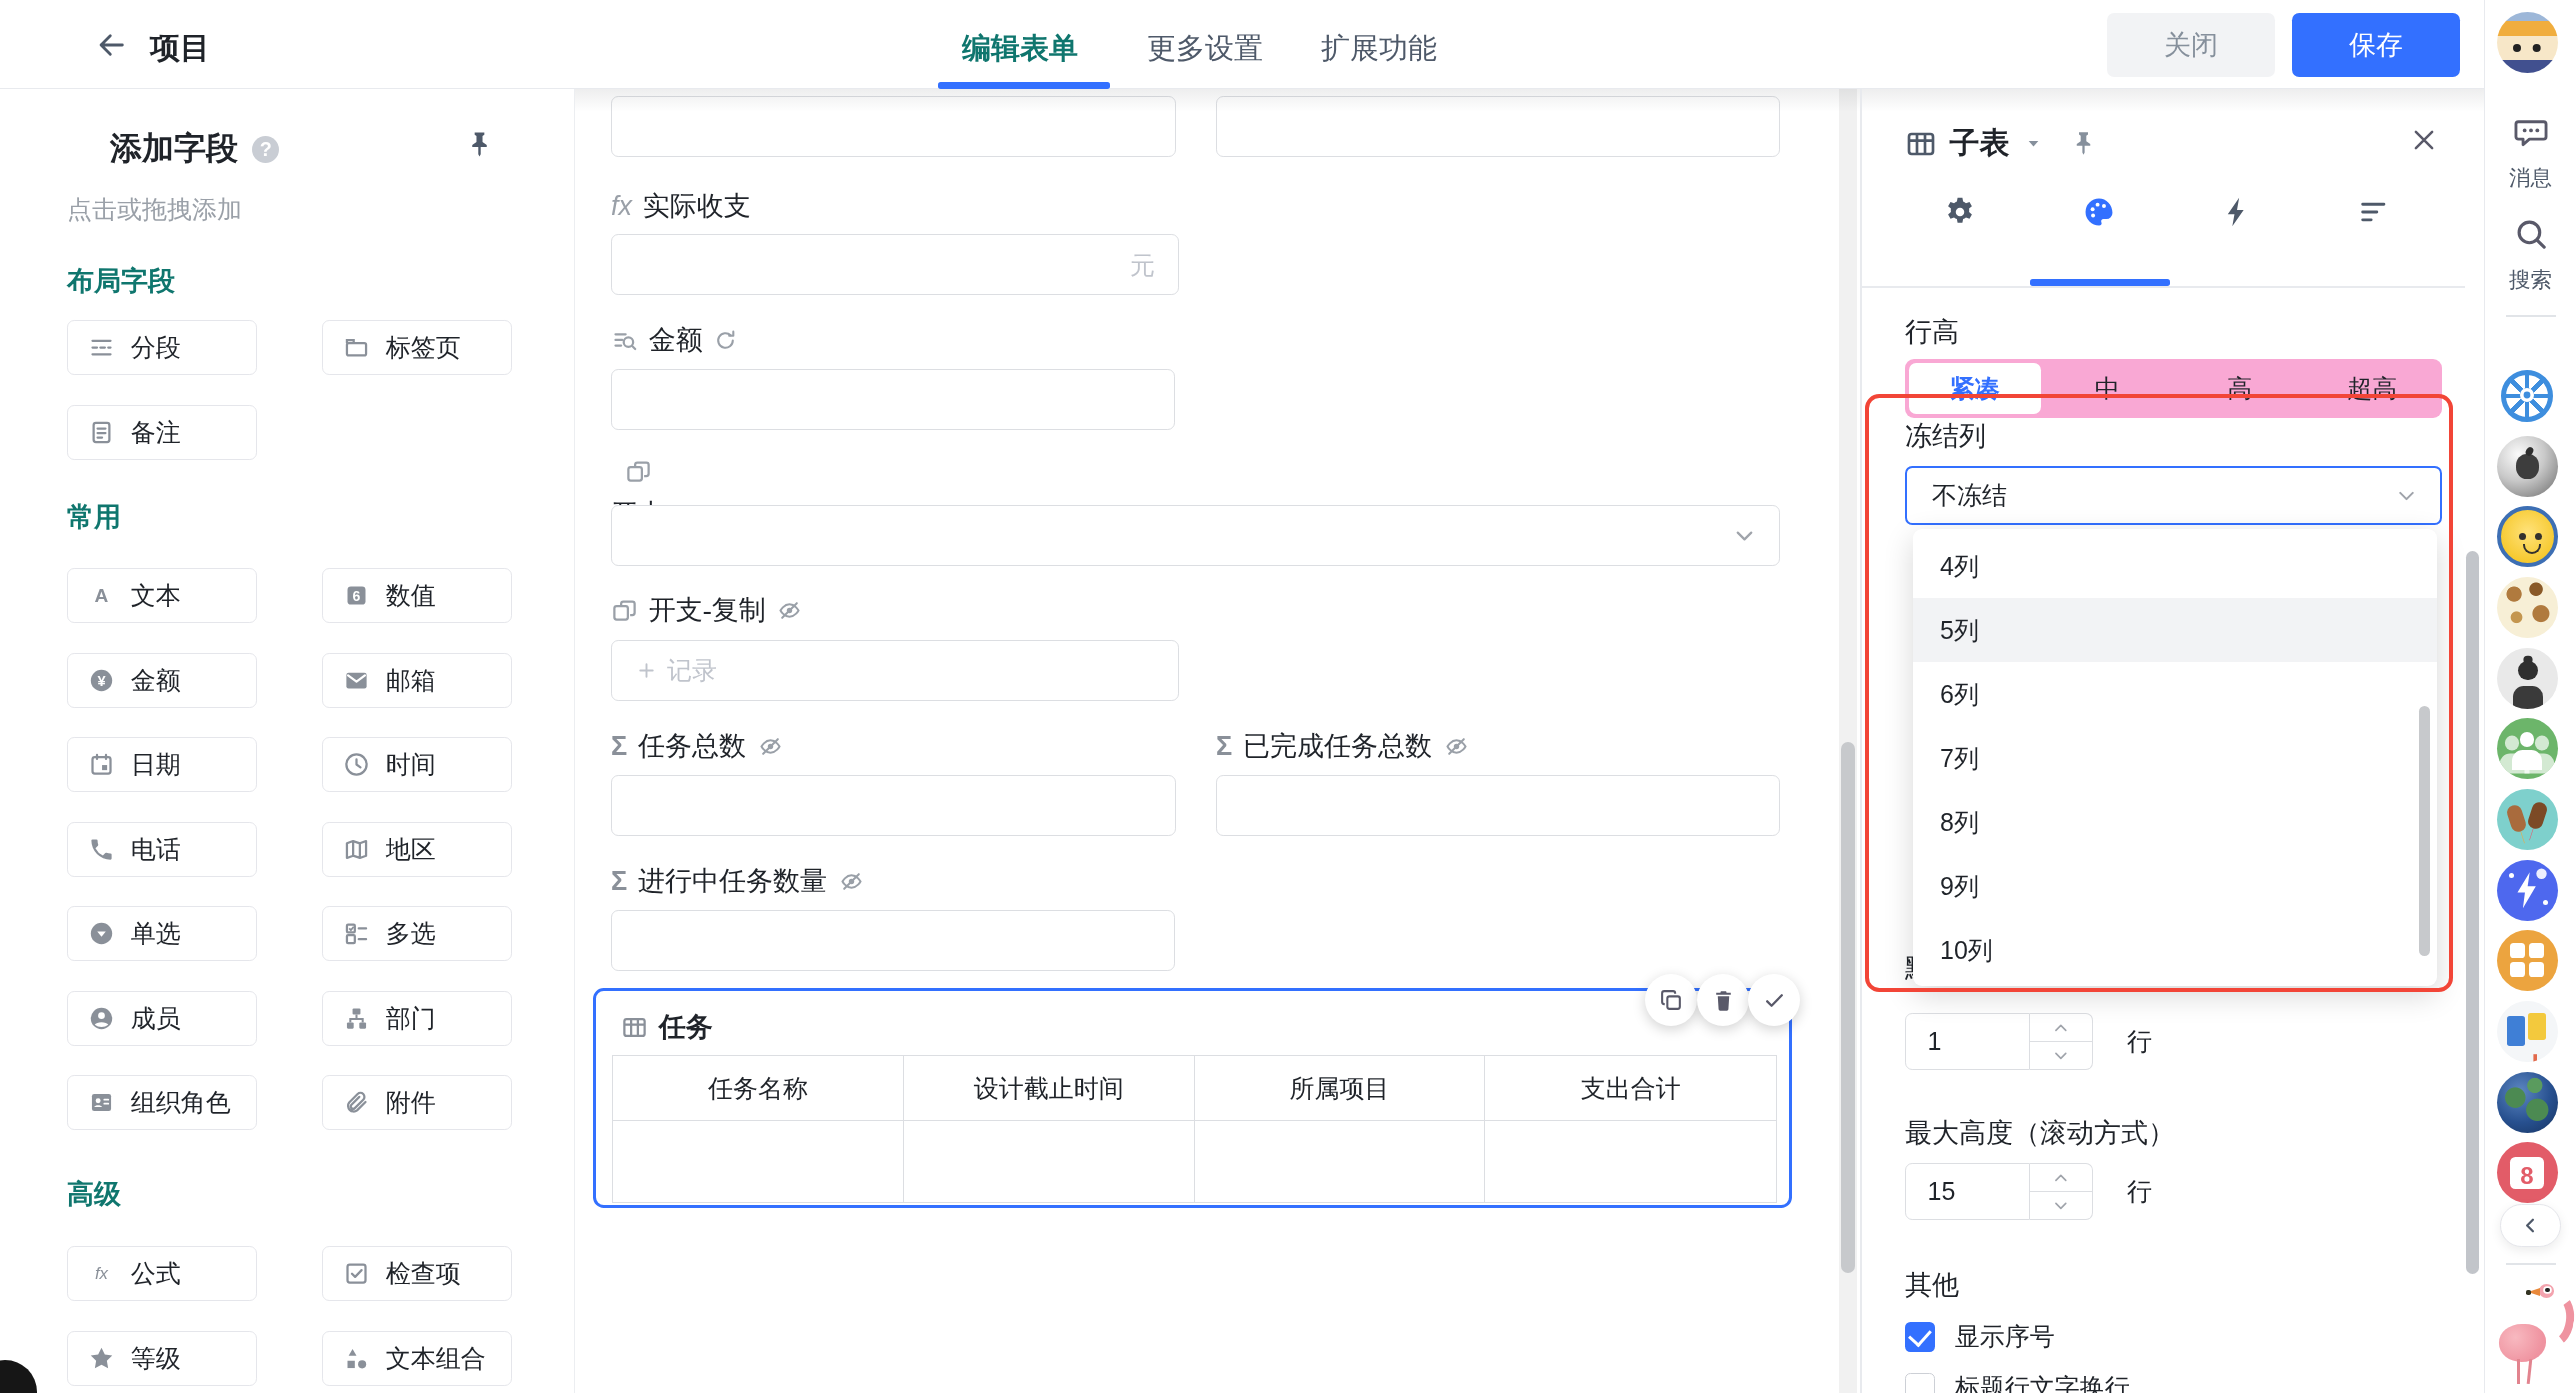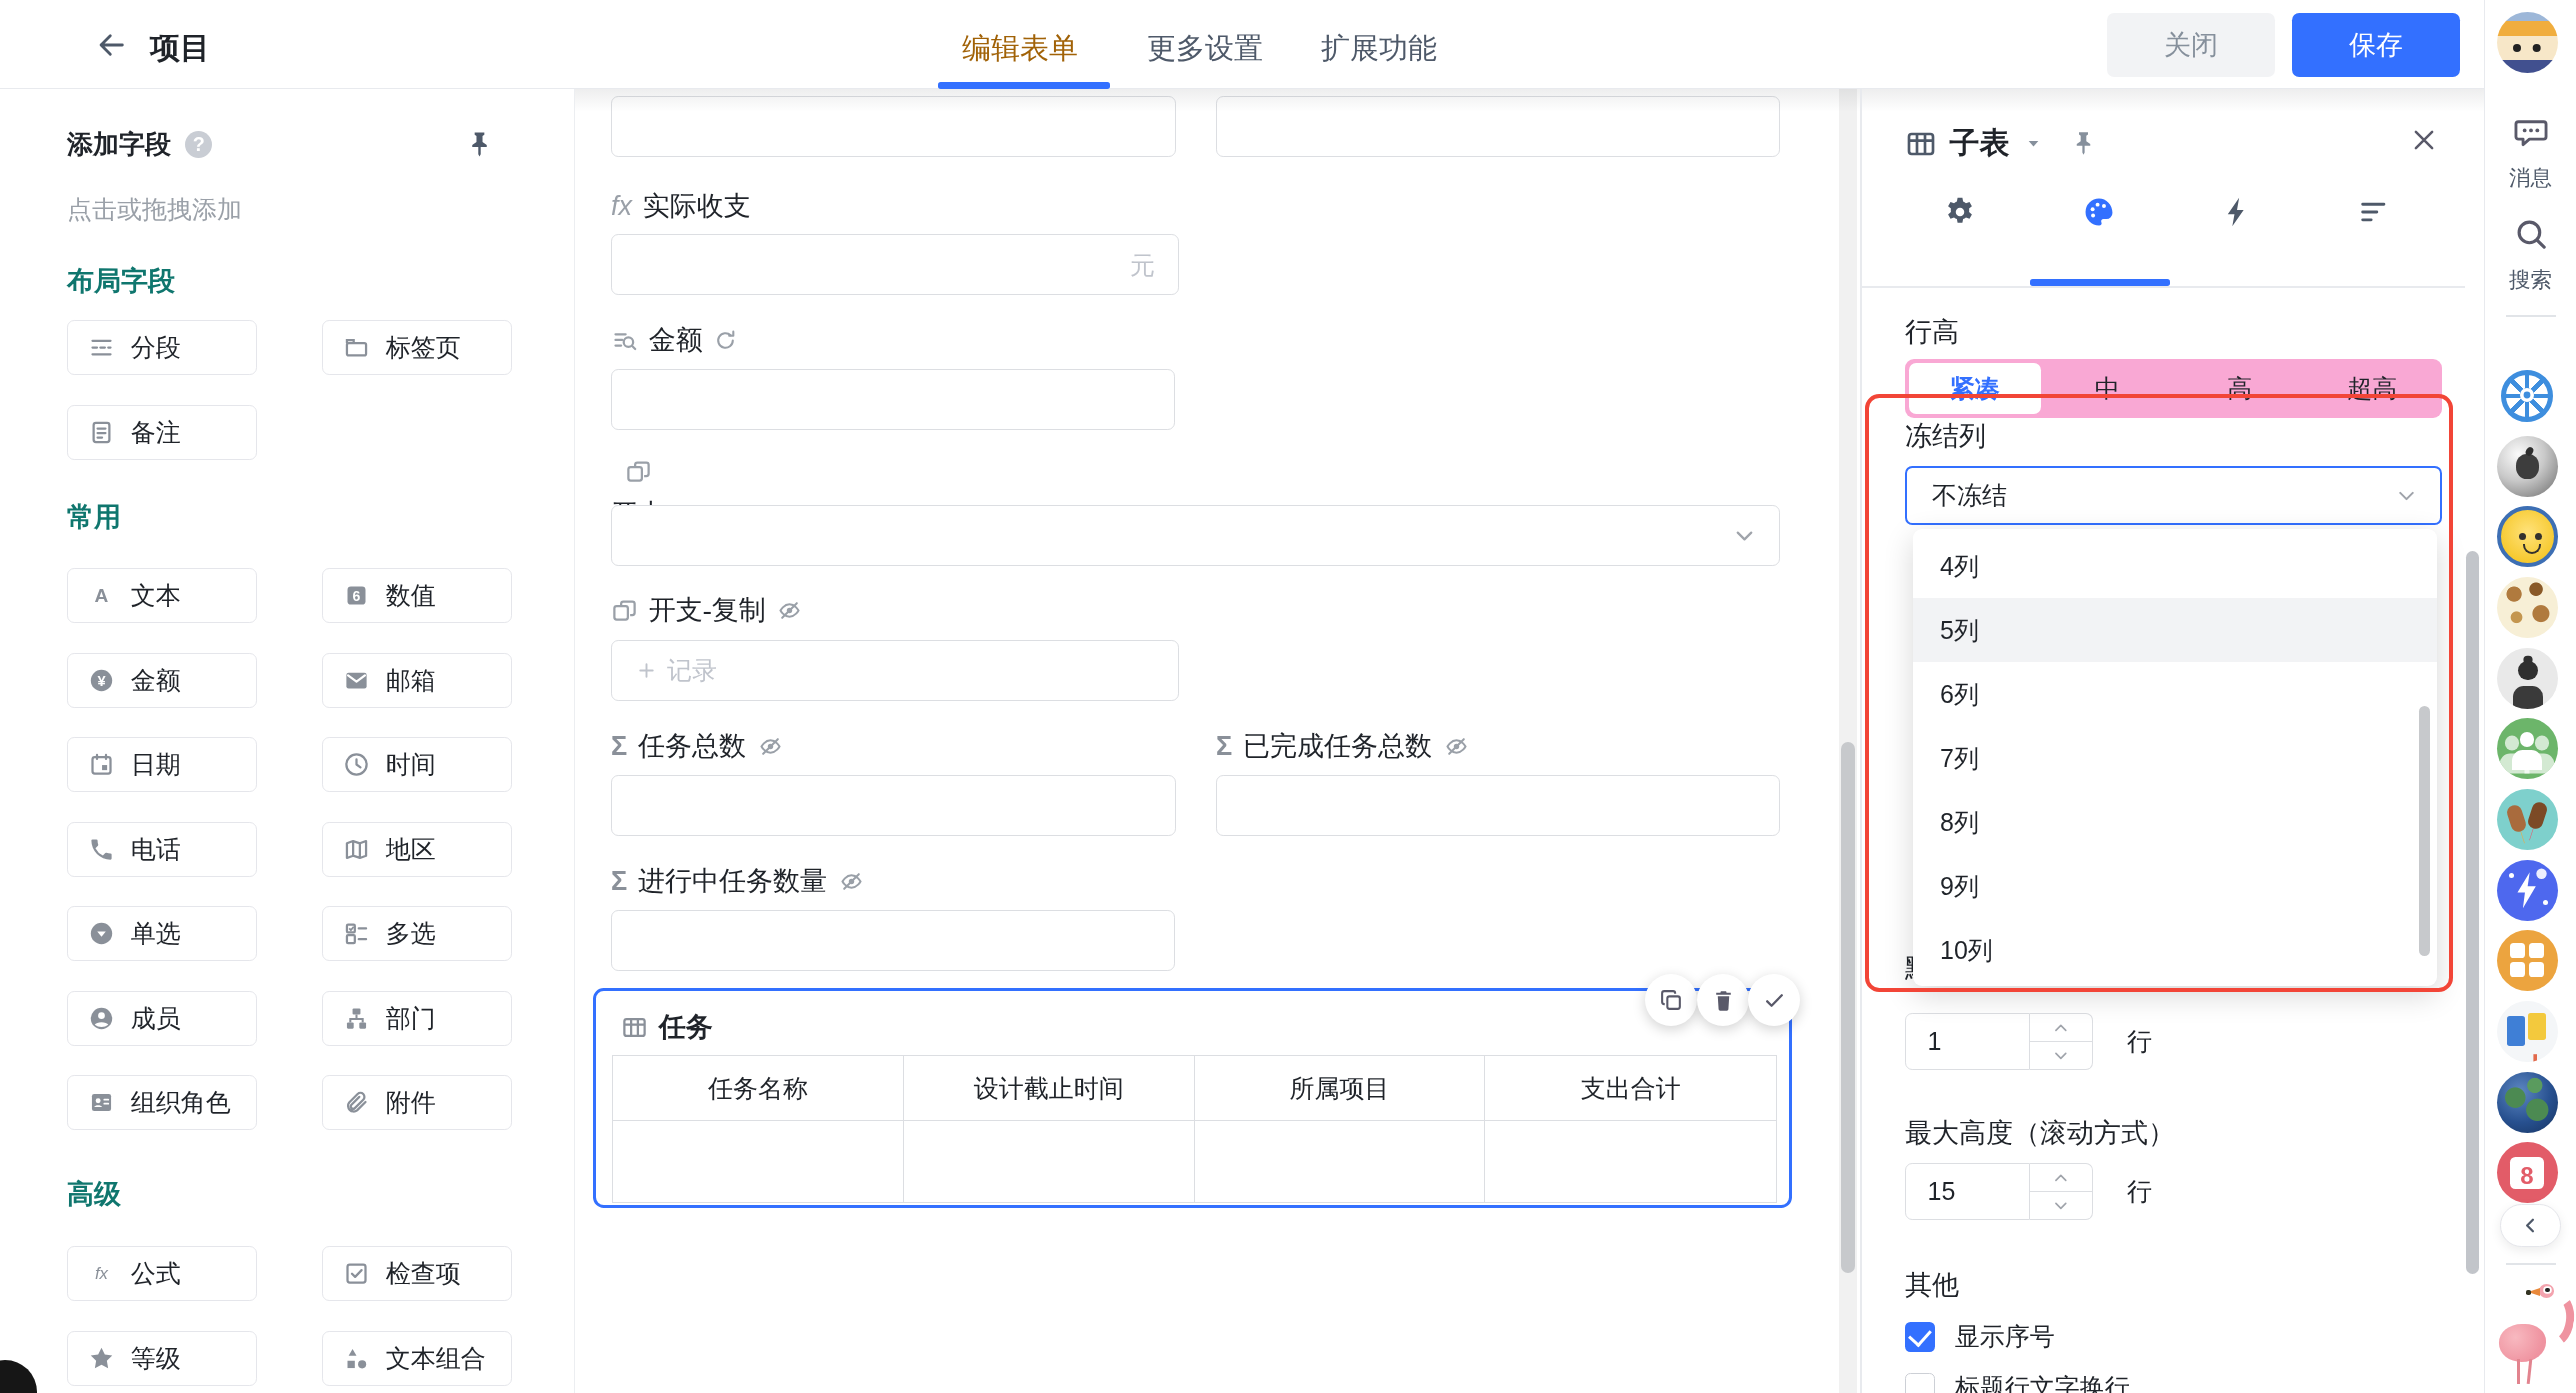--- a/index.html
+++ b/index.html
@@ -7,31 +7,31 @@
        font-family:"Liberation Sans","DejaVu Sans",sans-serif;color:#1f2329;}
   .abs{position:absolute;box-sizing:border-box;}
   .flex{display:flex;align-items:center;}
   .ic{width:27px;height:27px;flex:none;}
   svg.defs{position:absolute;width:0;height:0;}
 
   
   .header{left:0;top:0;width:2484px;height:89px;background:#fff;border-bottom:1.8px solid #e8eaee;z-index:30;}
   .hdr-title{font-size:30px;font-weight:600;color:#1f2329;}
   .tab{font-size:29px;color:#4e5969;cursor:pointer;}
-  .tab.active{color:#a16207;font-weight:400;}
+  .tab.active{color:#0f766e;font-weight:700;}
   .tab-underline{background:#3370ff;height:7.2px;border-radius:2.7px;}
   .btn{border:none;border-radius:7.2px;font-size:27px;display:flex;align-items:center;justify-content:center;cursor:pointer;}
   .btn-close{background:#f2f3f5;color:#86909c;}
   .btn-save{background:#3370ff;color:#fff;}
   .hdr-shadow{left:575px;top:89px;width:1909px;height:23px;z-index:25;pointer-events:none;
      background:linear-gradient(rgba(31,35,41,.08),rgba(31,35,41,0));}
 
   
   .sidebar{left:0;top:89px;width:575px;height:1304px;background:#fff;border-right:1.8px solid #eceef1;z-index:26;}
-  .sb-title{font-size:26px;font-weight:600;}
+  .sb-title{font-size:32px;font-weight:600;margin-left:43px;}
   .sb-hint{font-size:25px;color:#9aa0a8;}
   .sb-glabel{font-size:27px;font-weight:600;color:#0f766e;}
   .sb-grid{display:grid;grid-template-columns:190px 190px;column-gap:65px;row-gap:29.5px;}
   .fbtn{height:55px;border:1.8px solid #e5e6eb;border-radius:7.2px;background:#fff;display:flex;align-items:center;
         gap:16px;padding:0 7.2px 0 19.7px;font-size:25px;color:#1f2329;cursor:pointer;box-sizing:border-box;white-space:nowrap;}
   .fbtn .ic{color:#8a9099;}
   .qicon{width:27px;height:27px;border-radius:50%;background:#c9cdd4;color:#fff;font-size:19.7px;font-weight:bold;
          display:flex;align-items:center;justify-content:center;}
 
   

